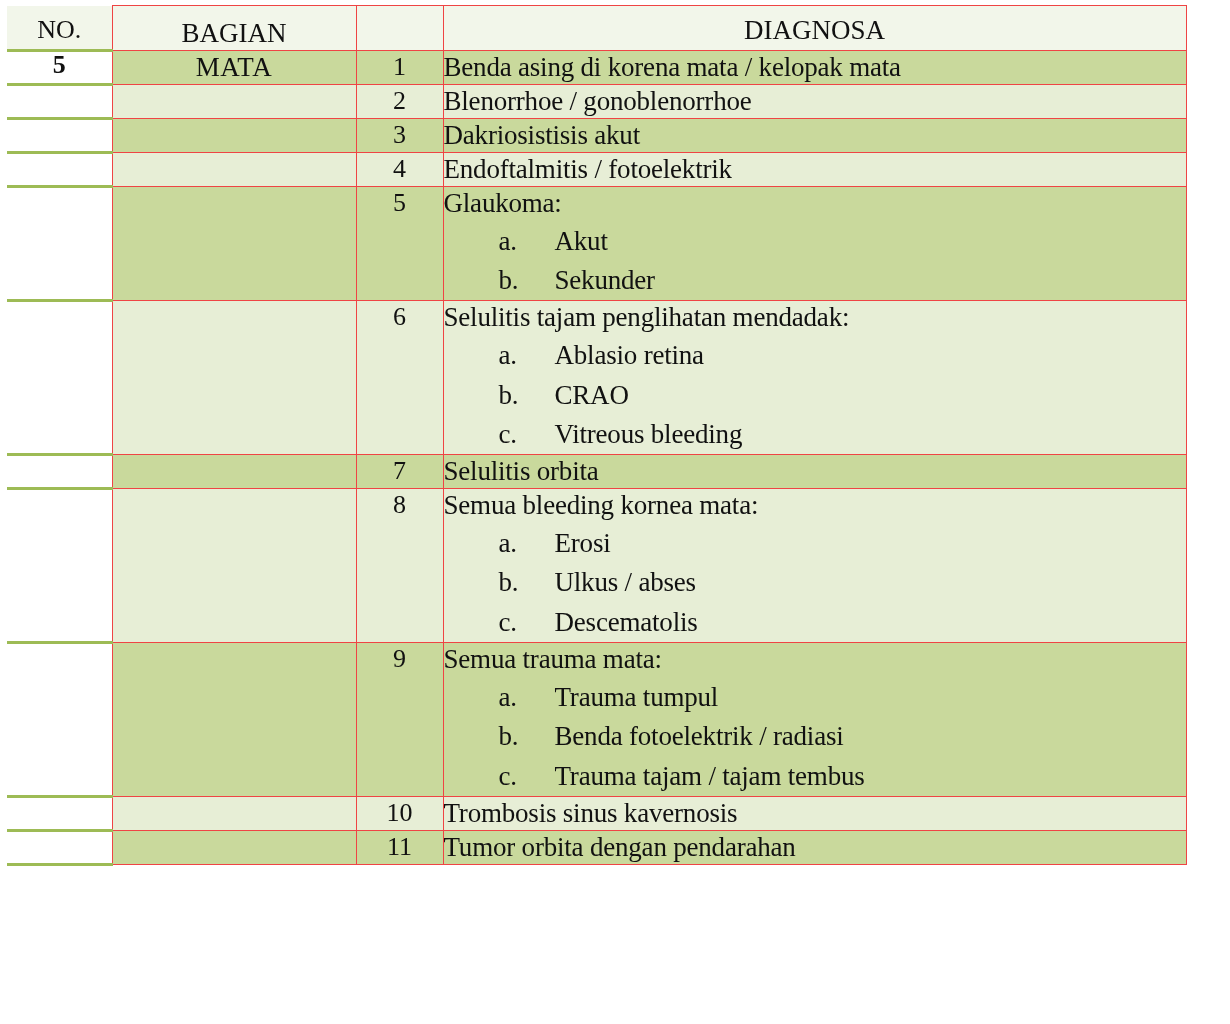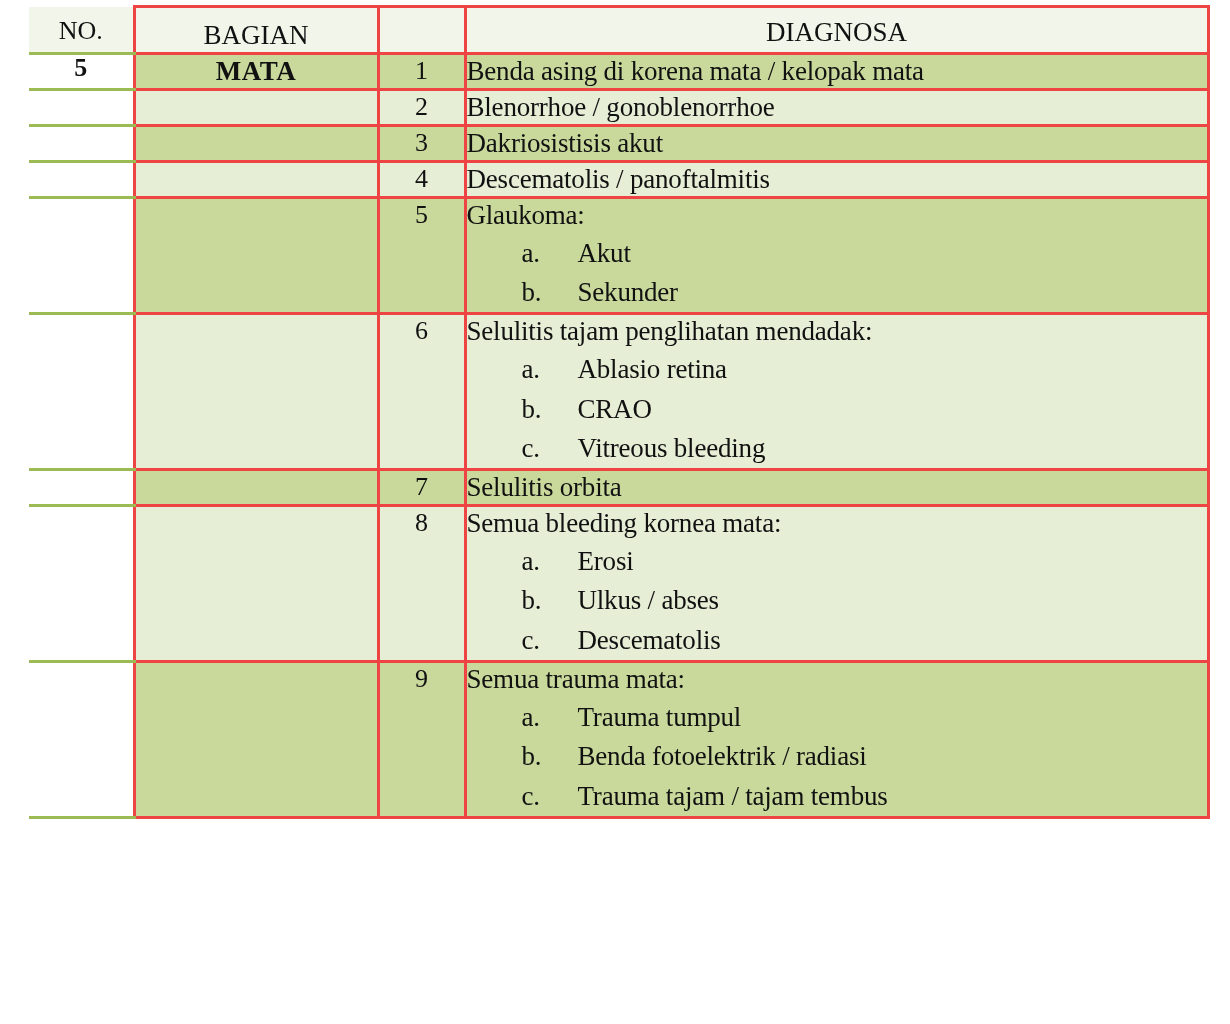--- a/index.html
+++ b/index.html
@@ -7,21 +7,21 @@
     width:1230px;height:1024px;
     background:#ffffff;
     font-family:"Liberation Serif","DejaVu Serif",serif;
     color:#111111;
     overflow:hidden;
   }
   #sheet{position:relative;width:1230px;height:1024px;}
 
   table.dtable{
     position:absolute;
-    left:29px; top:5px;
+    left:7px; top:5px;
     width:1179px;
     border-collapse:collapse;
     table-layout:fixed;
   }
   table.dtable td{
     padding:0;
     vertical-align:top;
   }
 
   
@@ -44,35 +44,35 @@
     white-space:nowrap;
   }
   td.no.head{
     border-bottom:3px solid #9dbb55;
     padding-top:11px;
   }
   td.no.b{font-weight:bold;}
 
   
   td.g{
-    border:3px solid #ef4444;
+    border:1px solid #ef4444;
     font-size:26px;
     line-height:1.22;
   }
   td.dark  {background:#c9d99c;}
   td.light {background:#e7eed6;}
   td.head  {background:#f2f6ea;}
 
   td.bagian{
     text-align:center;
     padding-top:9px;
     font-size:27px;
   }
   td.bagian.head{padding-top:11px;font-size:27px;}
-  td.bagian.mata{font-weight:bold;letter-spacing:.5px;}
+  td.bagian.mata{font-weight:normal;letter-spacing:.5px;}
 
   td.num{
     text-align:center;
     padding-top:9px;
     font-size:26px;
   }
 
   td.diag{
     padding-left:15px;
     padding-top:8px;
@@ -154,21 +154,21 @@
           <td class="g dark num">3</td>
           <td class="g dark diag">
             <span class="ttl">Dakriosistisis akut</span>
           </td>
         </tr>
         <tr>
           <td class="no tall"></td>
           <td class="g light bagian"></td>
           <td class="g light num">4</td>
           <td class="g light diag">
-            <span class="ttl">Descematolis / panoftalmitis</span>
+            <span class="ttl">Endoftalmitis / fotoelektrik</span>
           </td>
         </tr>
         <tr>
           <td class="no tall"></td>
           <td class="g dark bagian"></td>
           <td class="g dark num">5</td>
           <td class="g dark diag">
             <span class="ttl">Glaukoma:</span>
             <ul class="sublist">
               <li><span class="mk">a.</span><span class="sbtxt">Akut</span></li>
@@ -216,15 +216,31 @@
           <td class="g dark num">9</td>
           <td class="g dark diag">
             <span class="ttl">Semua trauma mata:</span>
             <ul class="sublist">
               <li><span class="mk">a.</span><span class="sbtxt">Trauma tumpul</span></li>
               <li><span class="mk">b.</span><span class="sbtxt">Benda fotoelektrik / radiasi</span></li>
               <li><span class="mk">c.</span><span class="sbtxt">Trauma tajam / tajam tembus</span></li>
             </ul>
           </td>
         </tr>
+        <tr>
+          <td class="no tall"></td>
+          <td class="g light bagian"></td>
+          <td class="g light num">10</td>
+          <td class="g light diag">
+            <span class="ttl">Trombosis sinus kavernosis</span>
+          </td>
+        </tr>
+        <tr>
+          <td class="no tall"></td>
+          <td class="g dark bagian"></td>
+          <td class="g dark num">11</td>
+          <td class="g dark diag">
+            <span class="ttl">Tumor orbita dengan pendarahan</span>
+          </td>
+        </tr>
       </tbody>
   </table>
 </div>
 
 </body></html>

